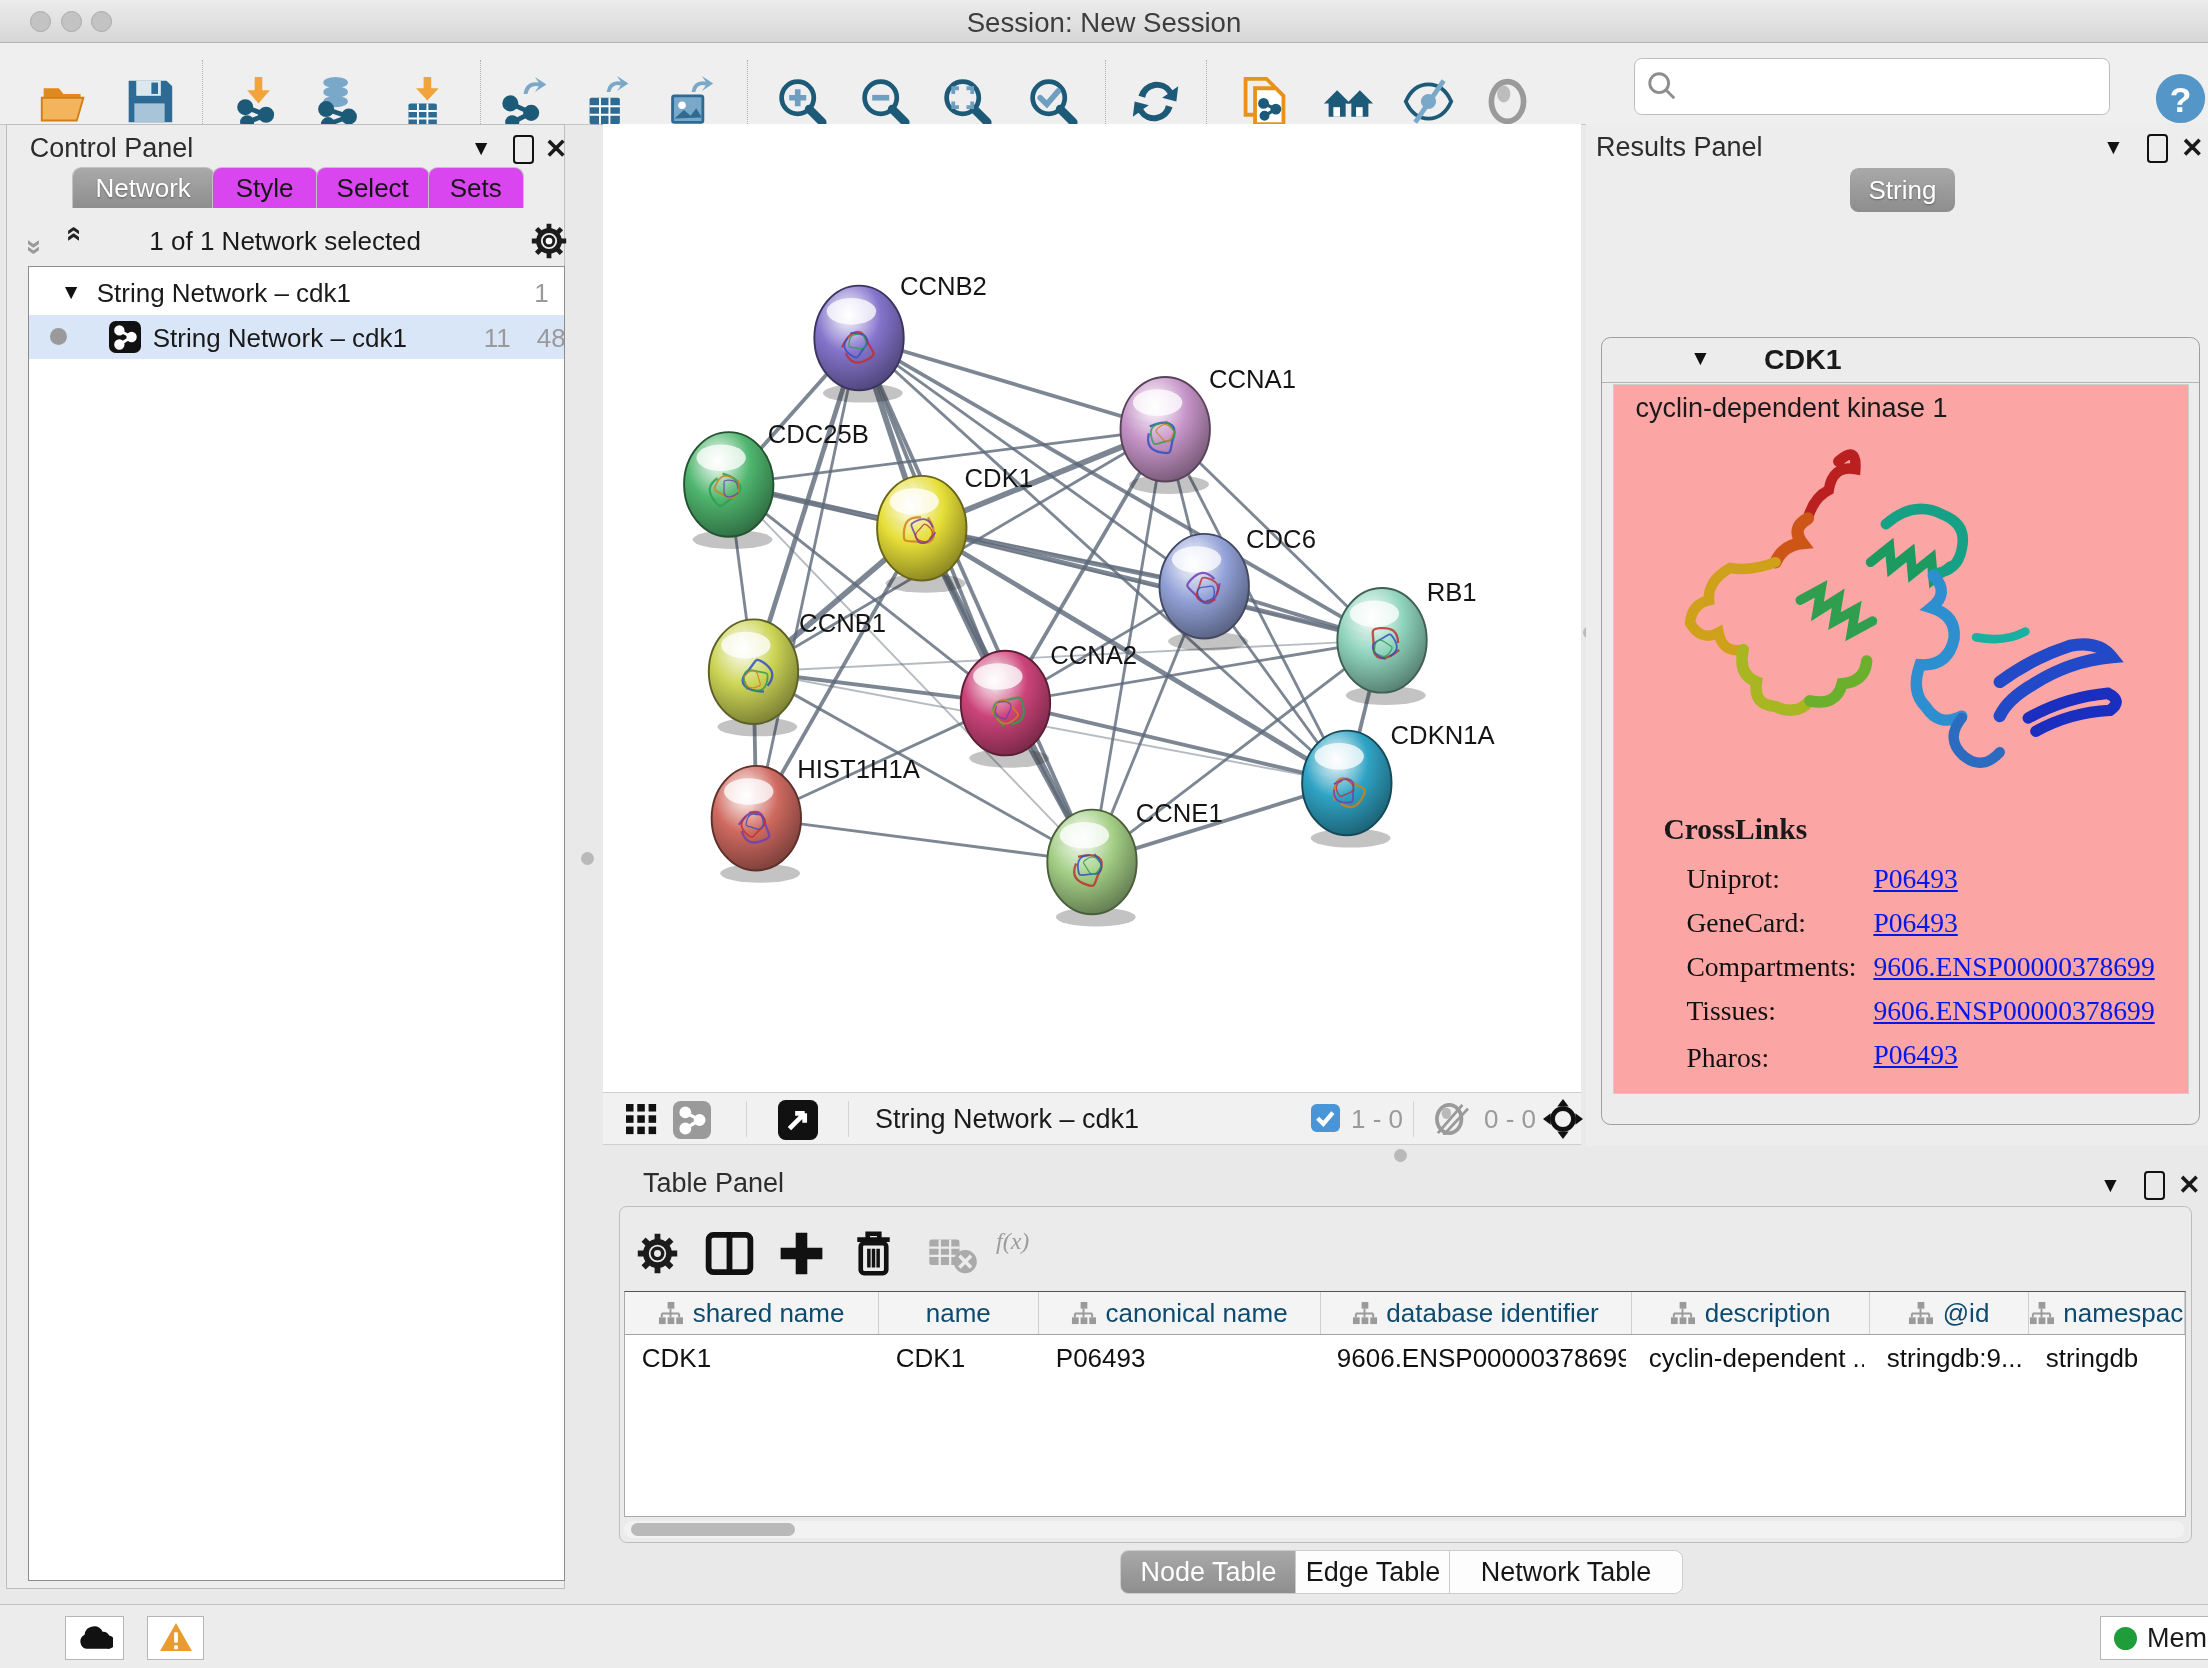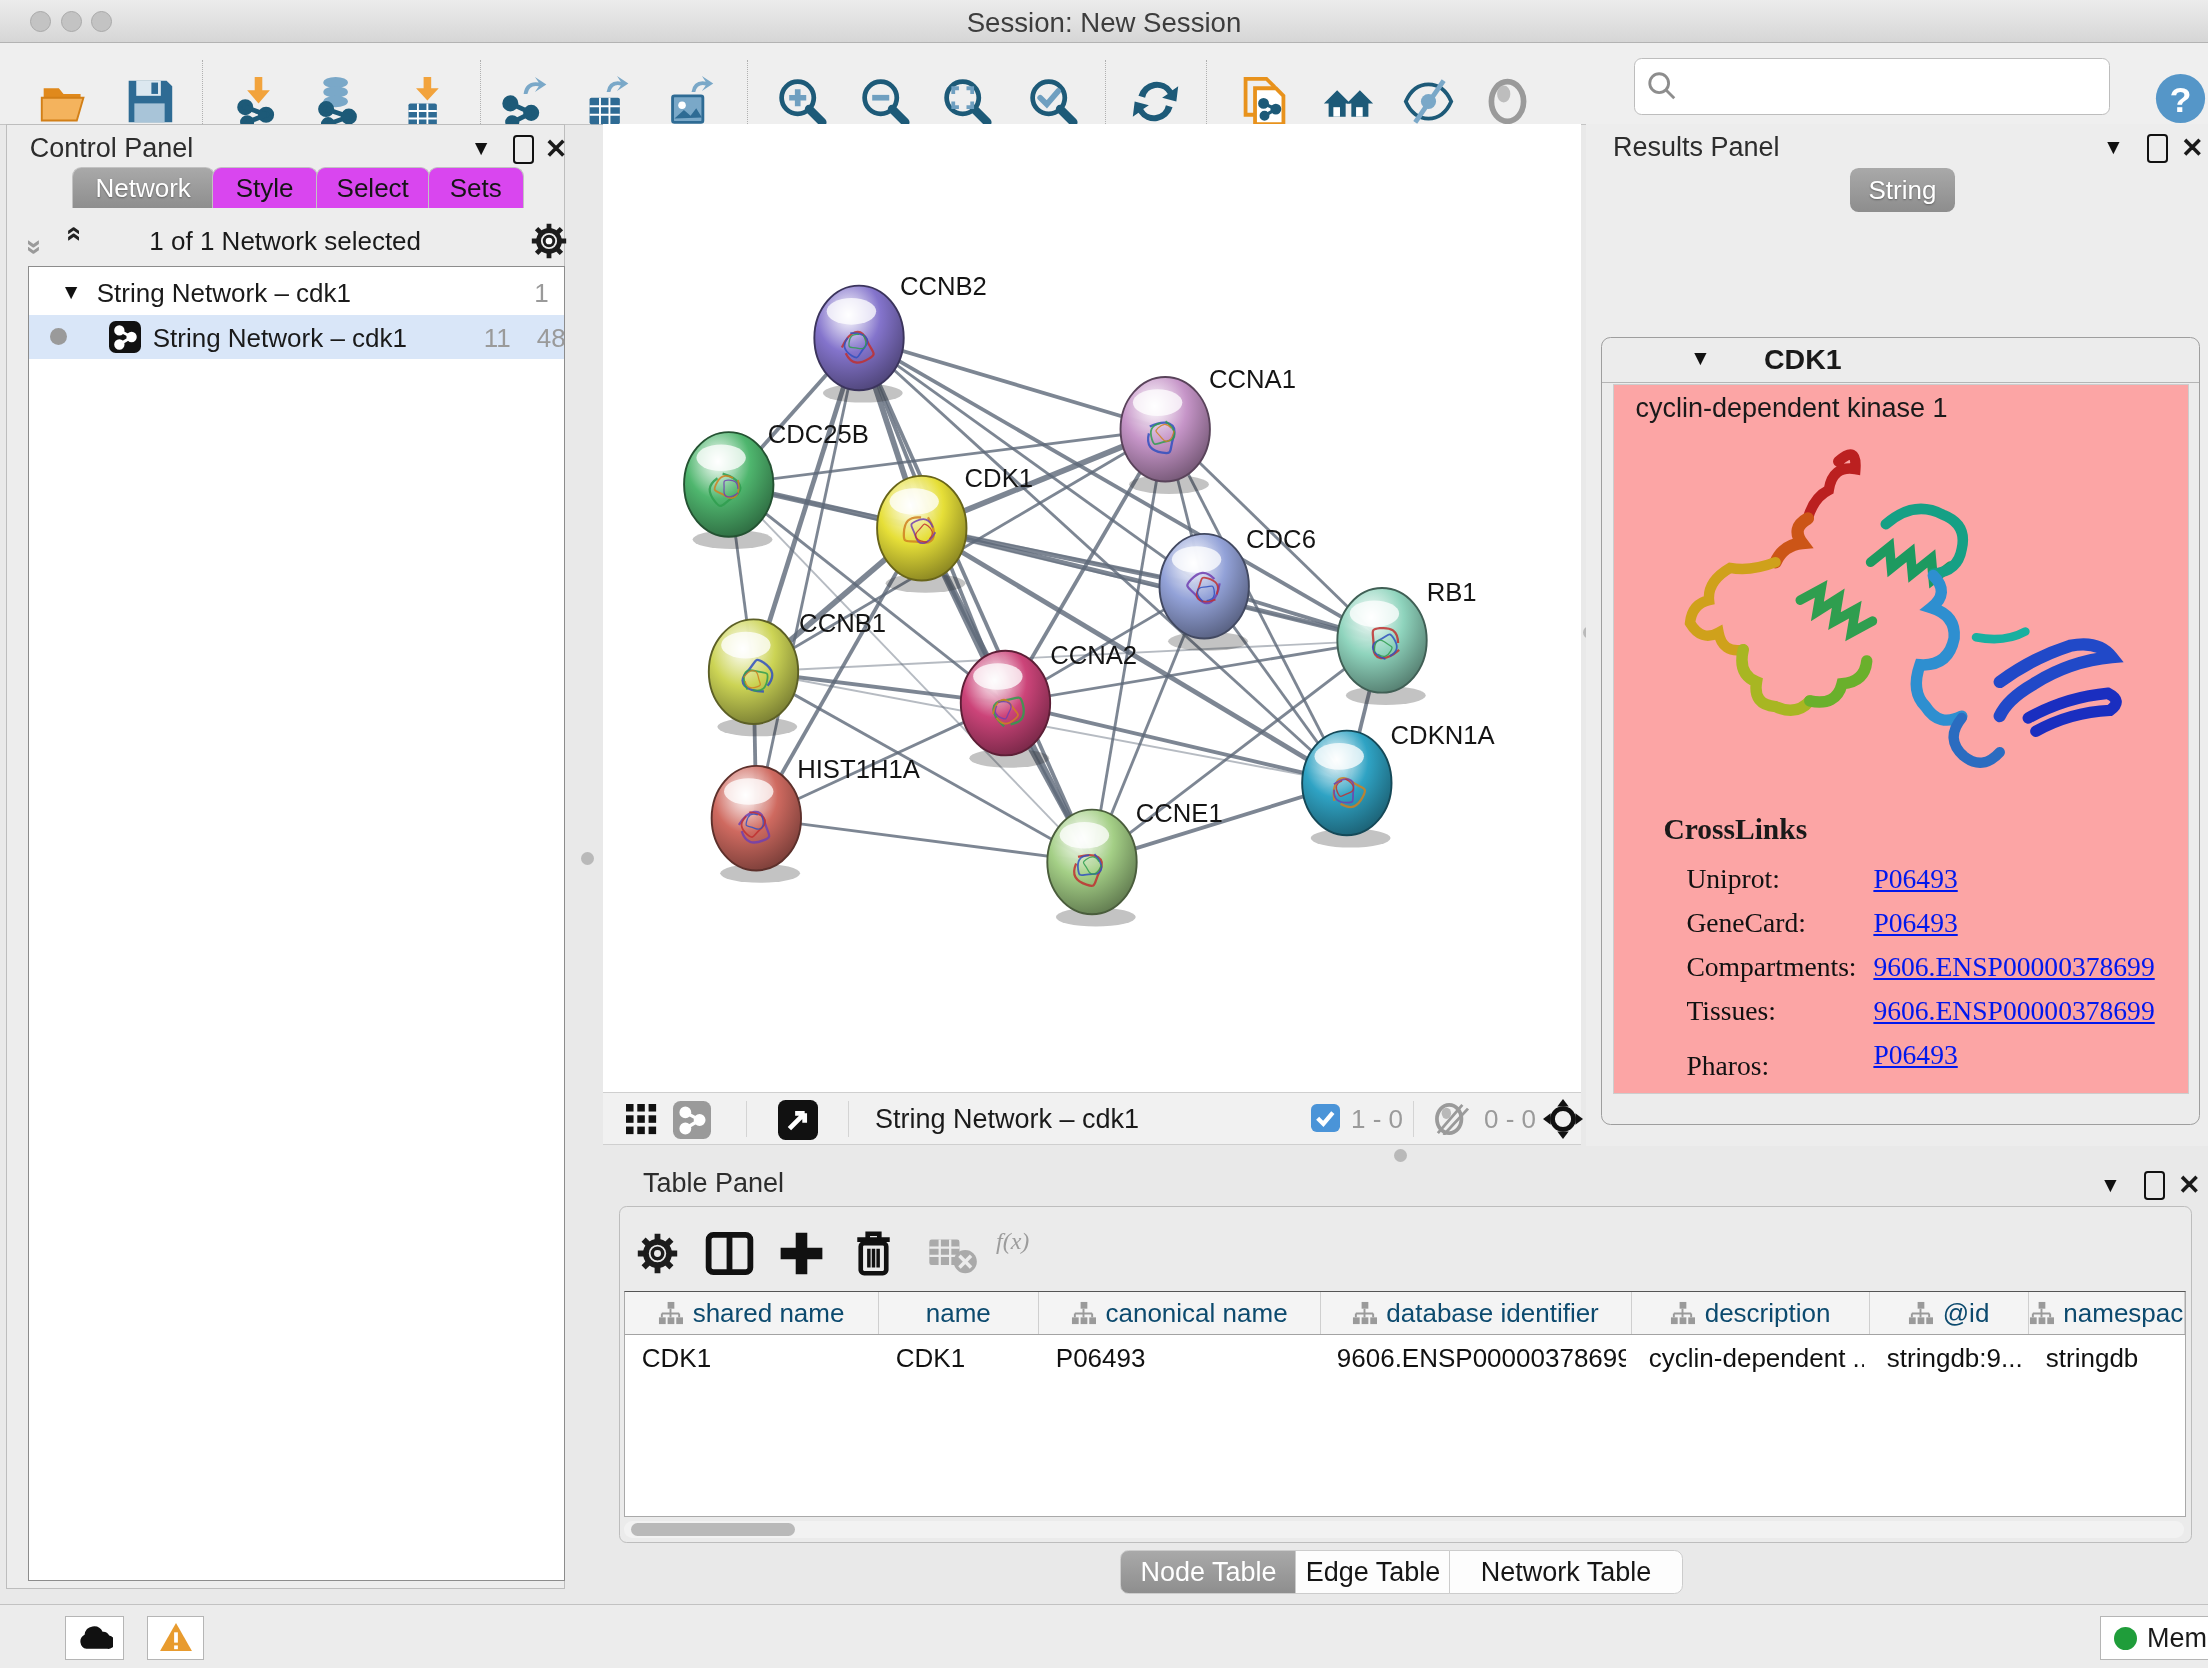--- a/index.html
+++ b/index.html
@@ -525,21 +525,21 @@
       <g fill="#111">
           <path d="M21 0 l6 8 h-12z"></path>
           <path d="M21 42 l6 -8 h-12z"></path>
           <path d="M0 21 l8 -6 v12z"></path>
           <path d="M42 21 l-8 -6 v12z"></path>
         </g>
     </svg>
   </div>
 
   <div class="abs results-panel">
-    <div class="abs panel-title" style="left:27px;top:7.6px">Results Panel</div>
+    <div class="abs panel-title" style="left:10px;top:7.6px">Results Panel</div>
     <div class="abs carat" style="left:517px;top:11.4px">▼</div>
     <div class="abs" style="left:561px;top:9.5px;width:17px;height:25px;border:2.9px solid #111;border-radius:3.8px"></div>
     <div class="abs" style="left:595px;top:7.6px;font-size:27px;font-weight:bold">✕</div>
     <div class="string-tab">String</div>
     <div class="rp-box" style="left:15px;top:213px;width:597px;height:786px;border-color:#9e9e9e">
       <div class="gene-hdr">
         <span class="abs carat" style="left:88px;top:7.6px">▼</span>
         <span class="abs" style="left:162px;top:4.8px;font-size:28.5px;font-weight:bold">CDK1</span>
       </div>
       <div class="gene-inner">
@@ -573,21 +573,21 @@
             </div>
             <div style="position: relative; height: 44px;">
               <span class="serif xlink-label" style="position: absolute; left: 72px; top: 5.7px;">Compartments:</span>
               <a class="serif xlink-value" style="position: absolute; left: 259px; top: 5.7px;">9606.ENSP00000378699</a>
             </div>
             <div style="position: relative; height: 44px;">
               <span class="serif xlink-label" style="position: absolute; left: 72px; top: 5.7px;">Tissues:</span>
               <a class="serif xlink-value" style="position: absolute; left: 259px; top: 5.7px;">9606.ENSP00000378699</a>
             </div>
             <div style="position: relative; height: 44px;">
-              <span class="serif xlink-label" style="position: absolute; left: 72px; top: 17px;">Pharos:</span>
+              <span class="serif xlink-label" style="position: absolute; left: 72px; top: 9px;">Pharos:</span>
               <a class="serif xlink-value" style="position: absolute; left: 259px; top: 5.7px;">P06493</a>
             </div>
           </div>
       </div>
     </div>
   </div>
 
   <div class="abs panel-title table-panel-title">Table Panel</div>
   <div class="abs carat" style="left:2100px;top:1173px">▼</div>
   <div class="abs" style="left:2144px;top:1171px;width:17px;height:25px;border:2.9px solid #111;border-radius:3.8px"></div>

